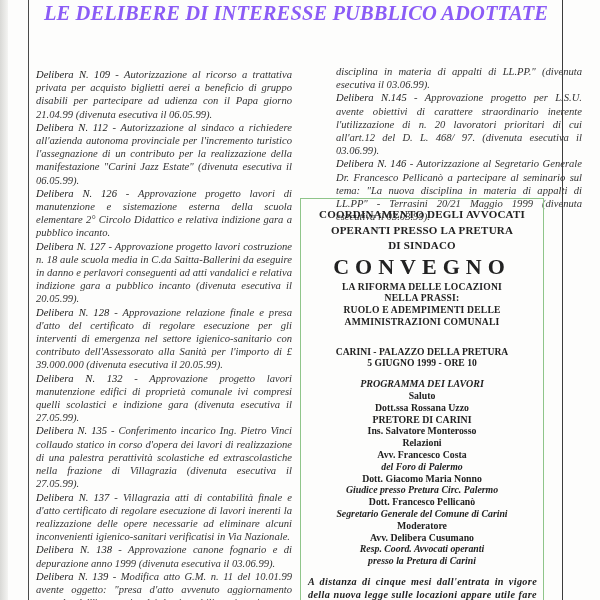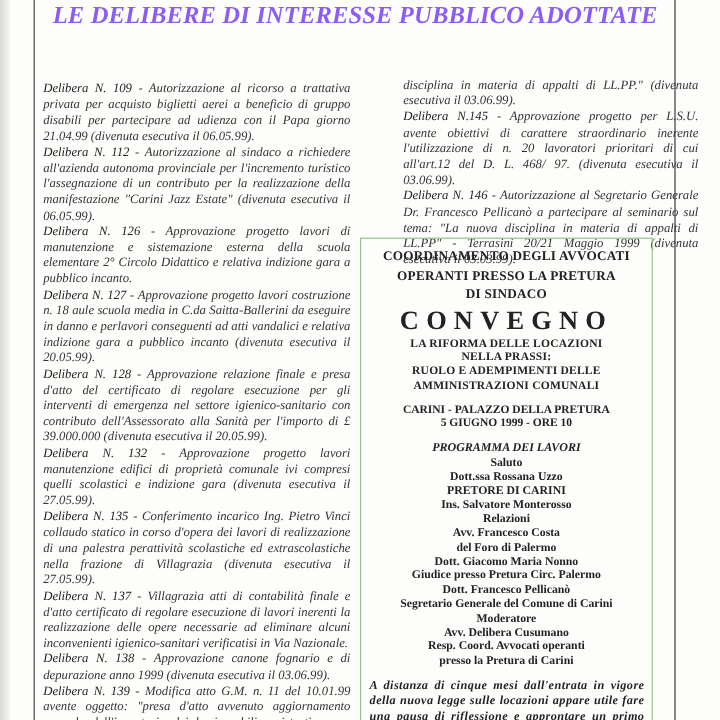--- a/index.html
+++ b/index.html
@@ -39,24 +39,24 @@
   .del-num { font-weight:normal; color:#222; }
   .convegno-box {
     position:absolute; left:300px; top:198px; width:244px; height:420px;
     border:1px solid #8fc58a; box-sizing:border-box;
     text-align:center; color:#222;
     font-weight:bold;
   }
   .cb-org { font-size:11px; line-height:15.5px; margin-top:8px; letter-spacing:0.2px;font-family:Liberation Serif, serif; }
   .cb-title { font-size:22px; letter-spacing:6px; line-height:24px; margin:1px 0 2px; }
   .cb-sub { font-size:9.6px; line-height:11.8px; letter-spacing:0.2px; }
-  .cb-place { font-size:9.6px; line-height:11.8px; margin-top:8px; }
+  .cb-place { font-size:9.6px; line-height:11.8px; margin-top:18px; }
   .cb-prog-head { font-style:italic; font-size:10px; line-height:11.8px; margin-top:9px;font-family:Liberation Serif, serif; }
   .cb-item { font-size:9.8px; line-height:11.8px; }
-  .cb-item.it { }
+  .cb-item.it { font-style:italic; }
   .cb-item.itn { font-weight:bold; }
   .cb-para {
     font-style:italic; font-size:10.2px; line-height:12.8px; text-align:justify;
     margin:9px 6px 0 7px; letter-spacing:0.35px;
   }
 </style>
 </head>
 <body>
 
 <div class="scan-edge-left"></div>

